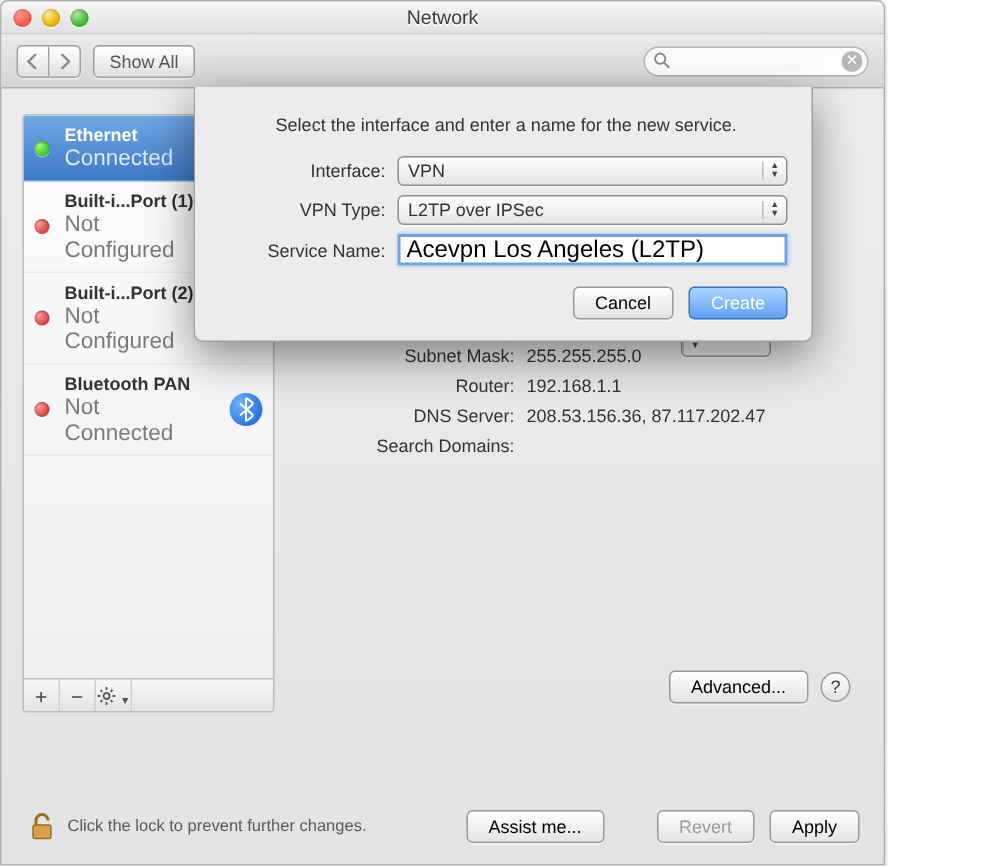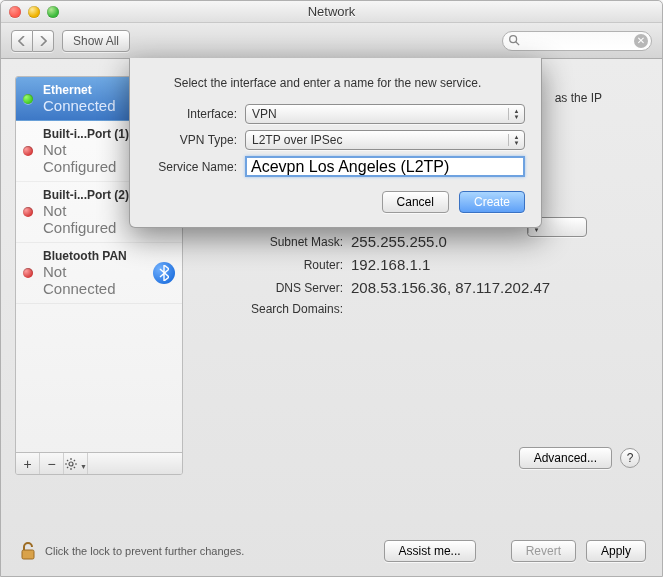--- a/index.html
+++ b/index.html
@@ -6,21 +6,21 @@
 body {
   font-family: "Lucida Grande", "Helvetica Neue", Arial, sans-serif;
   font-size: 12px;
   color: #333;
   background: #fff;
   width: 663px;
   height: 577px;
   overflow: hidden;
 }
 .window {
-  width: 663px;
+  width: 590px;
   height: 577px;
   background: linear-gradient(#ededed, #e3e3e3);
   border: 1px solid #b0b0b0;
   border-radius: 5px 5px 0 0;
   position: relative;
   box-shadow: 0 1px 3px rgba(0,0,0,.3);
 }
 .titlebar {
   height: 22px;
   background: linear-gradient(#f6f6f6, #e0e0e0);
@@ -164,21 +164,21 @@
   padding: 4px 8px 8px 8px;
   position: relative;
 }
 .kv {
   display: flex; margin: 6px 0; align-items: center;
 }
 .kv label {
   width: 150px; text-align: right; padding-right: 8px; font-size: 12px;
   color: #333;
 }
-.kv .val { font-size: 15px; }
+.kv .val { font-size: 12px; }
 .select {
   display: inline-flex; align-items: center;
   background: linear-gradient(#ffffff,#e5e5e5);
   border: 1px solid #8f8f8f; border-radius: 4px;
   height: 20px; font-size: 12px;
   min-width: 60px;
   box-shadow: 0 1px 0 rgba(255,255,255,.6);
 }
 .select .sel-txt { padding: 0 6px; flex: 1; }
 .select .sel-arrows {
@@ -223,21 +223,21 @@
 .sheet {
   position: absolute;
   top: 57px;
   left: 128px;
   width: 413px;
   background: #ececec;
   border: 1px solid #9f9f9f;
   border-top: none;
   border-radius: 0 0 6px 6px;
   box-shadow: 0 10px 30px rgba(0,0,0,.45);
-  padding: 18px 16px 14px 0;
+  padding: 18px 16px 14px 20px;
 }
 .sheet .msg {
   text-align: center; font-size: 12px; margin-bottom: 14px;
 }
 .sheet .row { display: flex; align-items: center; margin: 6px 0; }
 .sheet .row label {
   width: 115px; text-align: right; padding-right: 8px; font-size: 12px;
 }
 .sheet .row .select { flex: 1; }
 .sheet input[type=text] {

